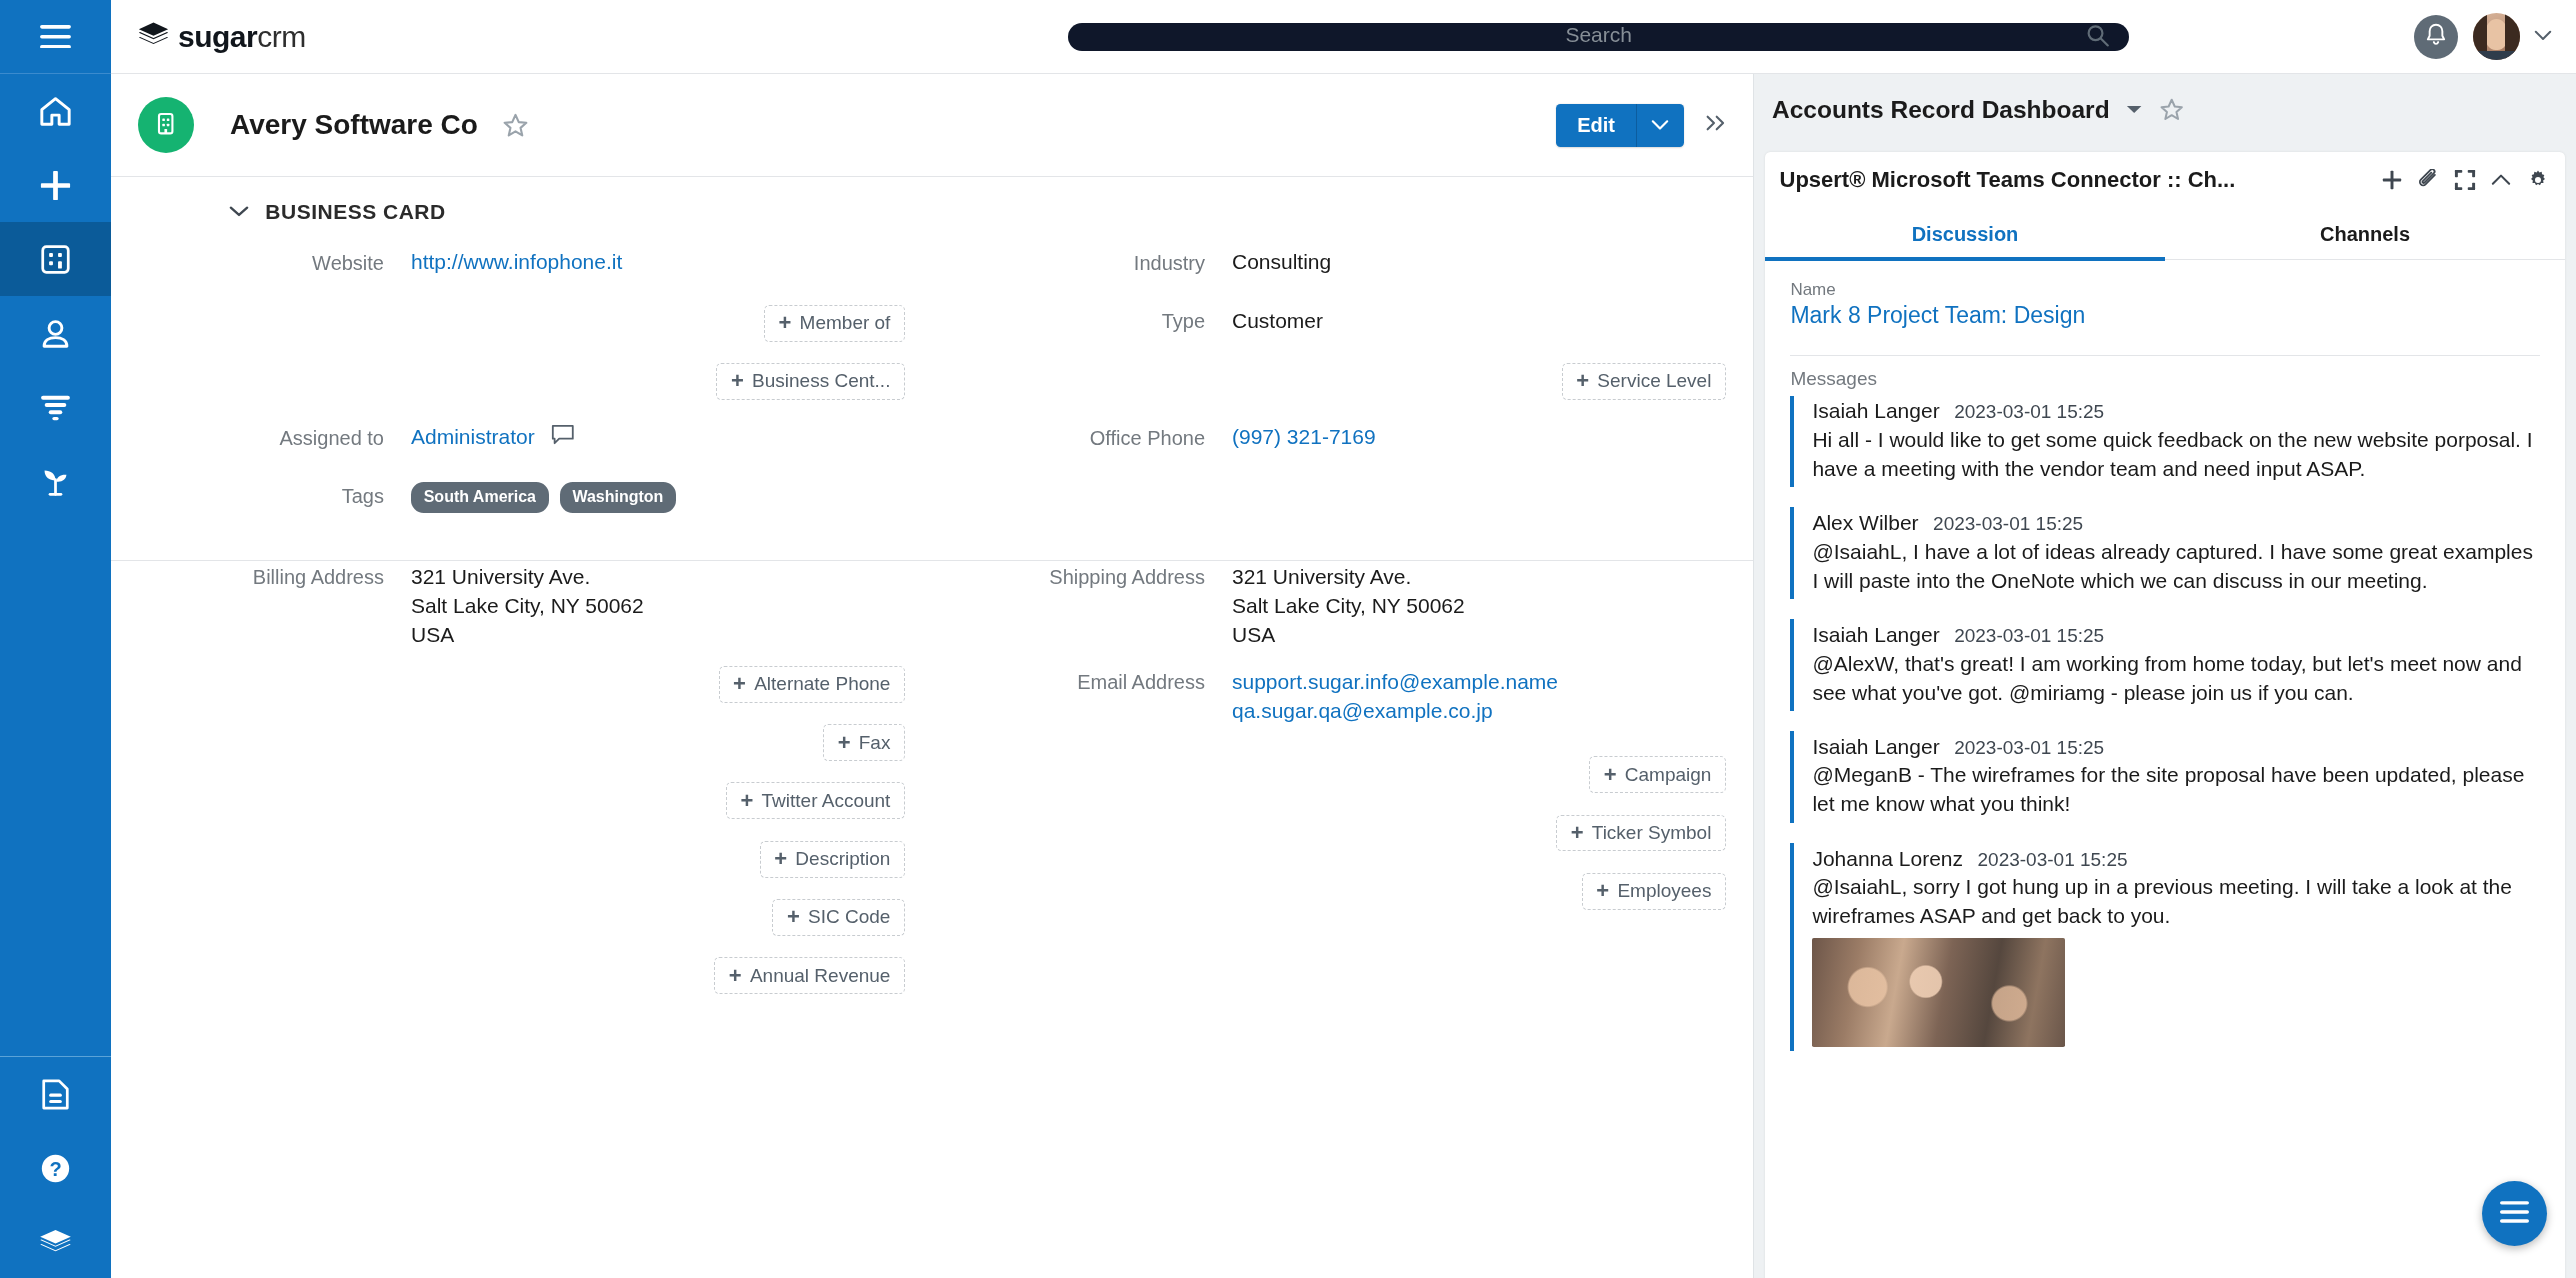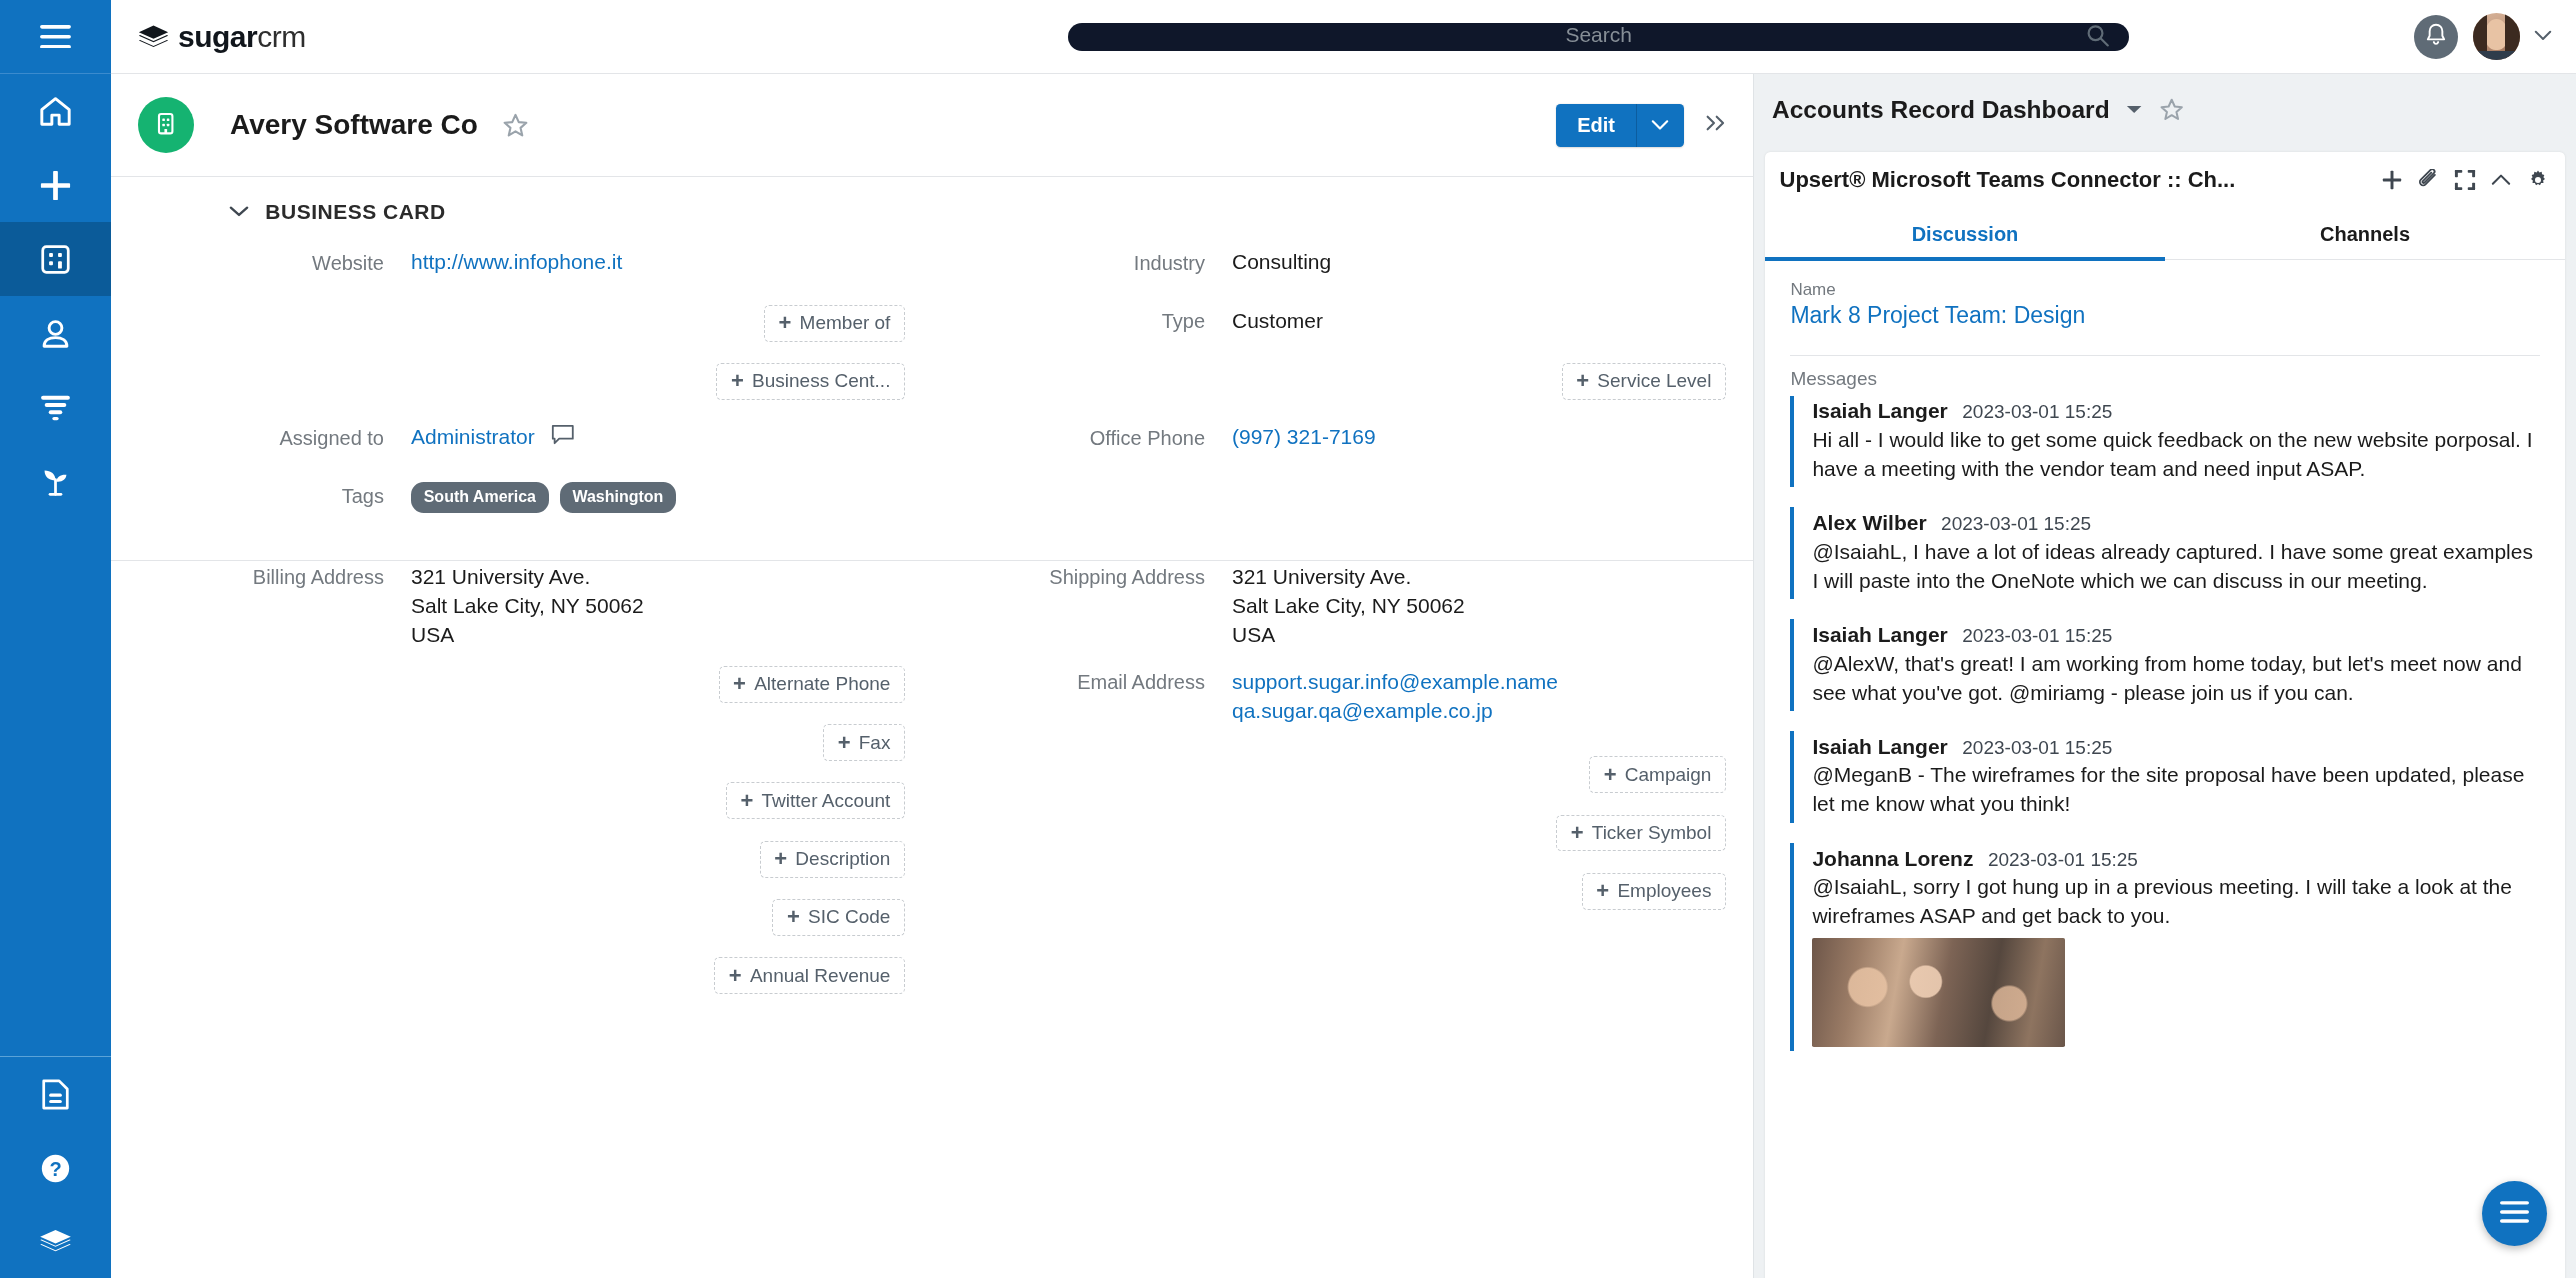--- a/index.html
+++ b/index.html
@@ -35,21 +35,21 @@
   .right-of-rail { flex: 1 1 auto; display: flex; flex-direction: column; min-width: 0; }
 
   
   .topbar {
     height: 74px; flex: 0 0 74px; background: #ffffff;
     display: flex; align-items: center;
     border-bottom: 0.9px solid #e3e5e8;
     position: relative;
   }
   .brand {
-    display: flex; align-items: flex-end; gap: 9px;
+    display: flex; align-items: flex-start; gap: 9px;
     padding-left: 27px; width: 672px; flex: 0 0 672px;
   }
   .brand-logo { width: 31px; height: 31px; }
   .brand-text { font-size: 30px; font-weight: 700; color: #1b1b1b; letter-spacing: -0.5px; }
   .brand-text span { font-weight: 400; color: #2e2e2e; }
   .search-wrap { flex: 1 1 auto; display: flex; justify-content: center; }
   .search-box {
     width: 1061px; height: 28px; background: #0f172a; border-radius: 23.6px;
     display: flex; align-items: flex-start; position: relative; cursor: text;
   }
@@ -199,21 +199,21 @@
   .name-block { padding: 20px 0 9px; }
   .name-label { font-size: 17px; color: #73797f; margin-bottom: 2px; }
   .name-value { font-size: 23px; color: #1072c0; cursor: pointer; }
   .hr { height: 0.9px; background: #e3e5e8; margin: 16.3px 0 0; }
   .messages-label { font-size: 19px; color: #73797f; padding: 12.7px 0 5.4px; }
 
   .msg {
     border-left: 4.5px solid #1072c0; padding: 3.6px 0 3.6px 18px; margin-bottom: 20px;
   }
   .msg-head { display: flex; align-items: baseline; gap: 14.5px; margin-bottom: 2.7px; }
-  .msg-author { font-size: 21px; font-weight: 700; color: #1b1b1b; }
+  .msg-author { font-size: 21px; font-weight: 400; color: #1b1b1b; }
   .msg-time { font-size: 19px; color: #3f4750; }
   .msg-text { font-size: 21px; color: #1b1b1b; line-height: 1.38; }
   .msg-image {
     margin-top: 7.3px; width: 253px; height: 109px; border-radius: 1.8px;
     background:
       radial-gradient(circle at 22% 45%, rgba(232,195,164,.85) 0 9%, transparent 10%),
       radial-gradient(circle at 45% 40%, rgba(238,206,180,.9) 0 10%, transparent 11%),
       radial-gradient(circle at 78% 60%, rgba(225,186,155,.8) 0 8%, transparent 9%),
       linear-gradient(100deg, #6d5649 0%, #9b7c66 18%, #c9a98e 34%, #7d6455 52%, #55473e 70%, #8e7460 86%, #6a564a 100%);
   }

